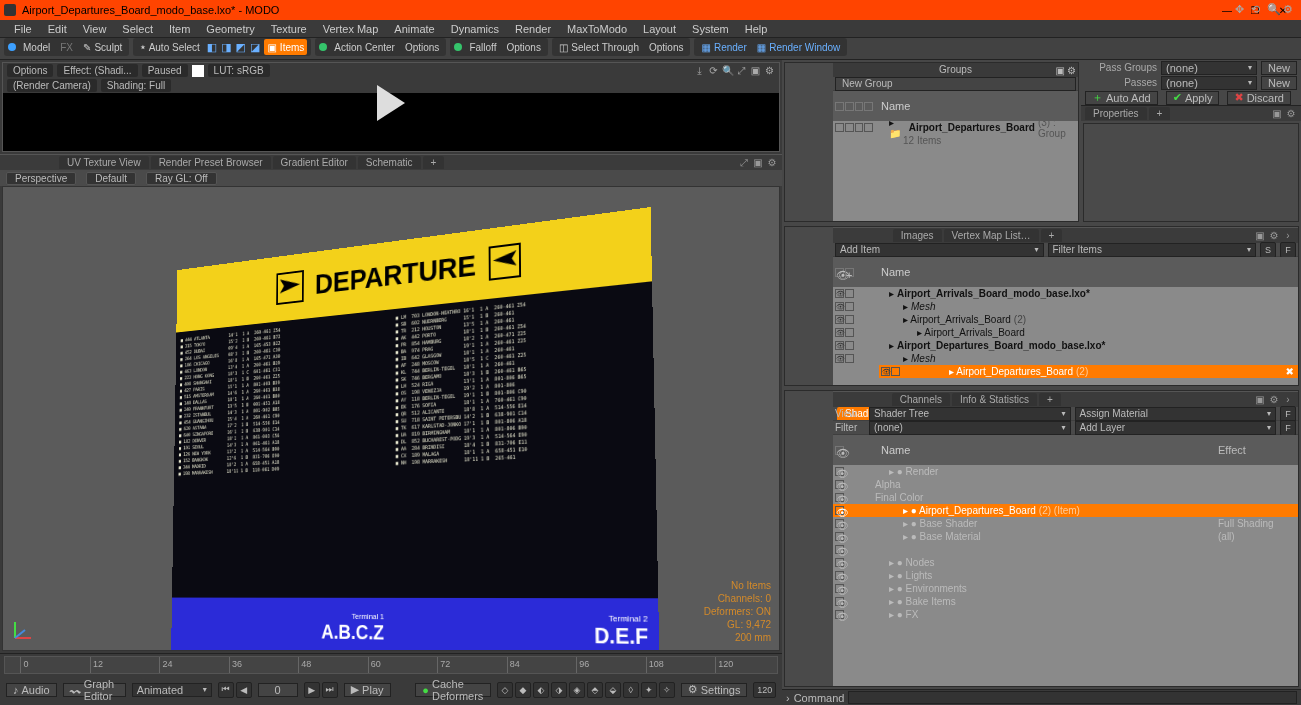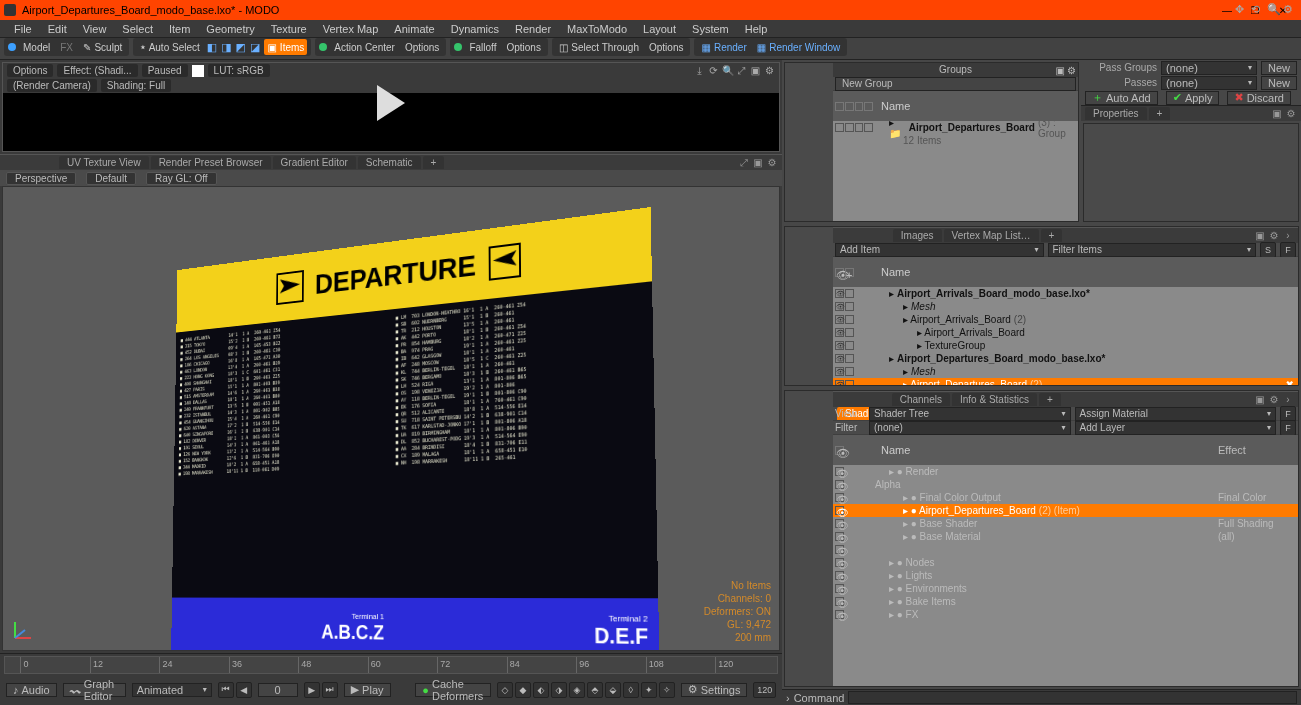--- a/index.html
+++ b/index.html
@@ -55,21 +55,21 @@
   .panel-row { height:14px; display:flex; align-items:center; padding:0 2px; gap:4px; font-size:10px; border-bottom:1px solid #3f3f3f;}
   .panel-body { flex:1; background:#8a8a8a; overflow:auto; }
   .col-head { height:30px; background:#5b5b5b; display:flex; align-items:center;}
   .col-head .vis{ width:42px; display:flex; padding:0 2px; gap:1px;}
   .col-head .name{ flex:1; padding-left:6px; color:#ccc;}
   .tree { font-size:10px; color:#111;}
   .tree-row { height:13px; display:flex; align-items:center;}
   .tree-row .vis{ width:42px; display:flex; padding:0 2px; gap:1px;}
   .tree-row .vis span{ width:9px;height:9px; border:1px solid #555; font-size:7px; text-align:center; line-height:8px; color:#333;}
   .tree-row .label{ flex:1; display:flex; align-items:center; gap:3px;}
-  .tree-row.sel { background:#ff7b00; color:#fff;}
+  .tree-row.sel { background:#ff7b00; color:#fff;margin-left:46px;}
   .indent1{ padding-left:14px;} .indent2{ padding-left:28px;} .indent3{ padding-left:42px;}
   .dropdown { background:#333; border:1px solid #222; height:14px; flex:1; display:flex; align-items:center; padding:0 4px; justify-content:space-between;}
   .dropdown::after{ content:"▾"; font-size:8px;}
   .btn { background:#444; border:1px solid #222; height:14px; padding:0 6px; display:flex; align-items:center; gap:3px;}
   .shading-table { font-size:10px;}
   .shading-table .srow{ height:13px; display:flex; align-items:center;}
   .shading-table .srow .c1{ width:42px; display:flex; gap:1px; padding:0 2px;}
   .shading-table .srow .c1 span{width:9px;height:9px;border:1px solid #555;}
   .shading-table .srow .c2{ flex:1; display:flex; align-items:center; gap:3px;}
   .shading-table .srow .c3{ width:80px; padding-right:4px;}
@@ -508,27 +508,20 @@
                 <span>👁</span>
                 <span></span>
               </div>
               <div class="label indent3">▸ Airport_Arrivals_Board</div>
             </div>
             <div class="tree-row">
               <div class="vis">
                 <span>👁</span>
                 <span></span>
               </div>
-              <div class="label indent3">▸ TextureGroup</div>
-            </div>
-            <div class="tree-row">
-              <div class="vis">
-                <span>👁</span>
-                <span></span>
-              </div>
               <div class="label indent1">▸ <b>Airport_Departures_Board_modo_base.lxo*</b></div>
             </div>
             <div class="tree-row">
               <div class="vis">
                 <span>👁</span>
                 <span></span>
               </div>
               <div class="label indent2">▸ <i>Mesh</i></div>
             </div>
             <div class="tree-row sel">
@@ -593,21 +586,20 @@
             <div class="srow">
               <div class="c1">
                 <span>👁</span>
               </div>
               <div class="c3">Alpha</div>
             </div>
             <div class="srow">
               <div class="c1">
                 <span>👁</span>
               </div>
-              <div class="c2 indent2">▸ ● Final Color Output</div>
               <div class="c3">Final Color</div>
             </div>
             <div class="srow sel">
               <div class="c1">
                 <span>👁</span>
               </div>
               <div class="c2 indent2">▸ ● Airport_Departures_Board <span style="opacity:.6">(2) (Item)</span></div>
               <div class="c3"></div>
             </div>
             <div class="srow">

